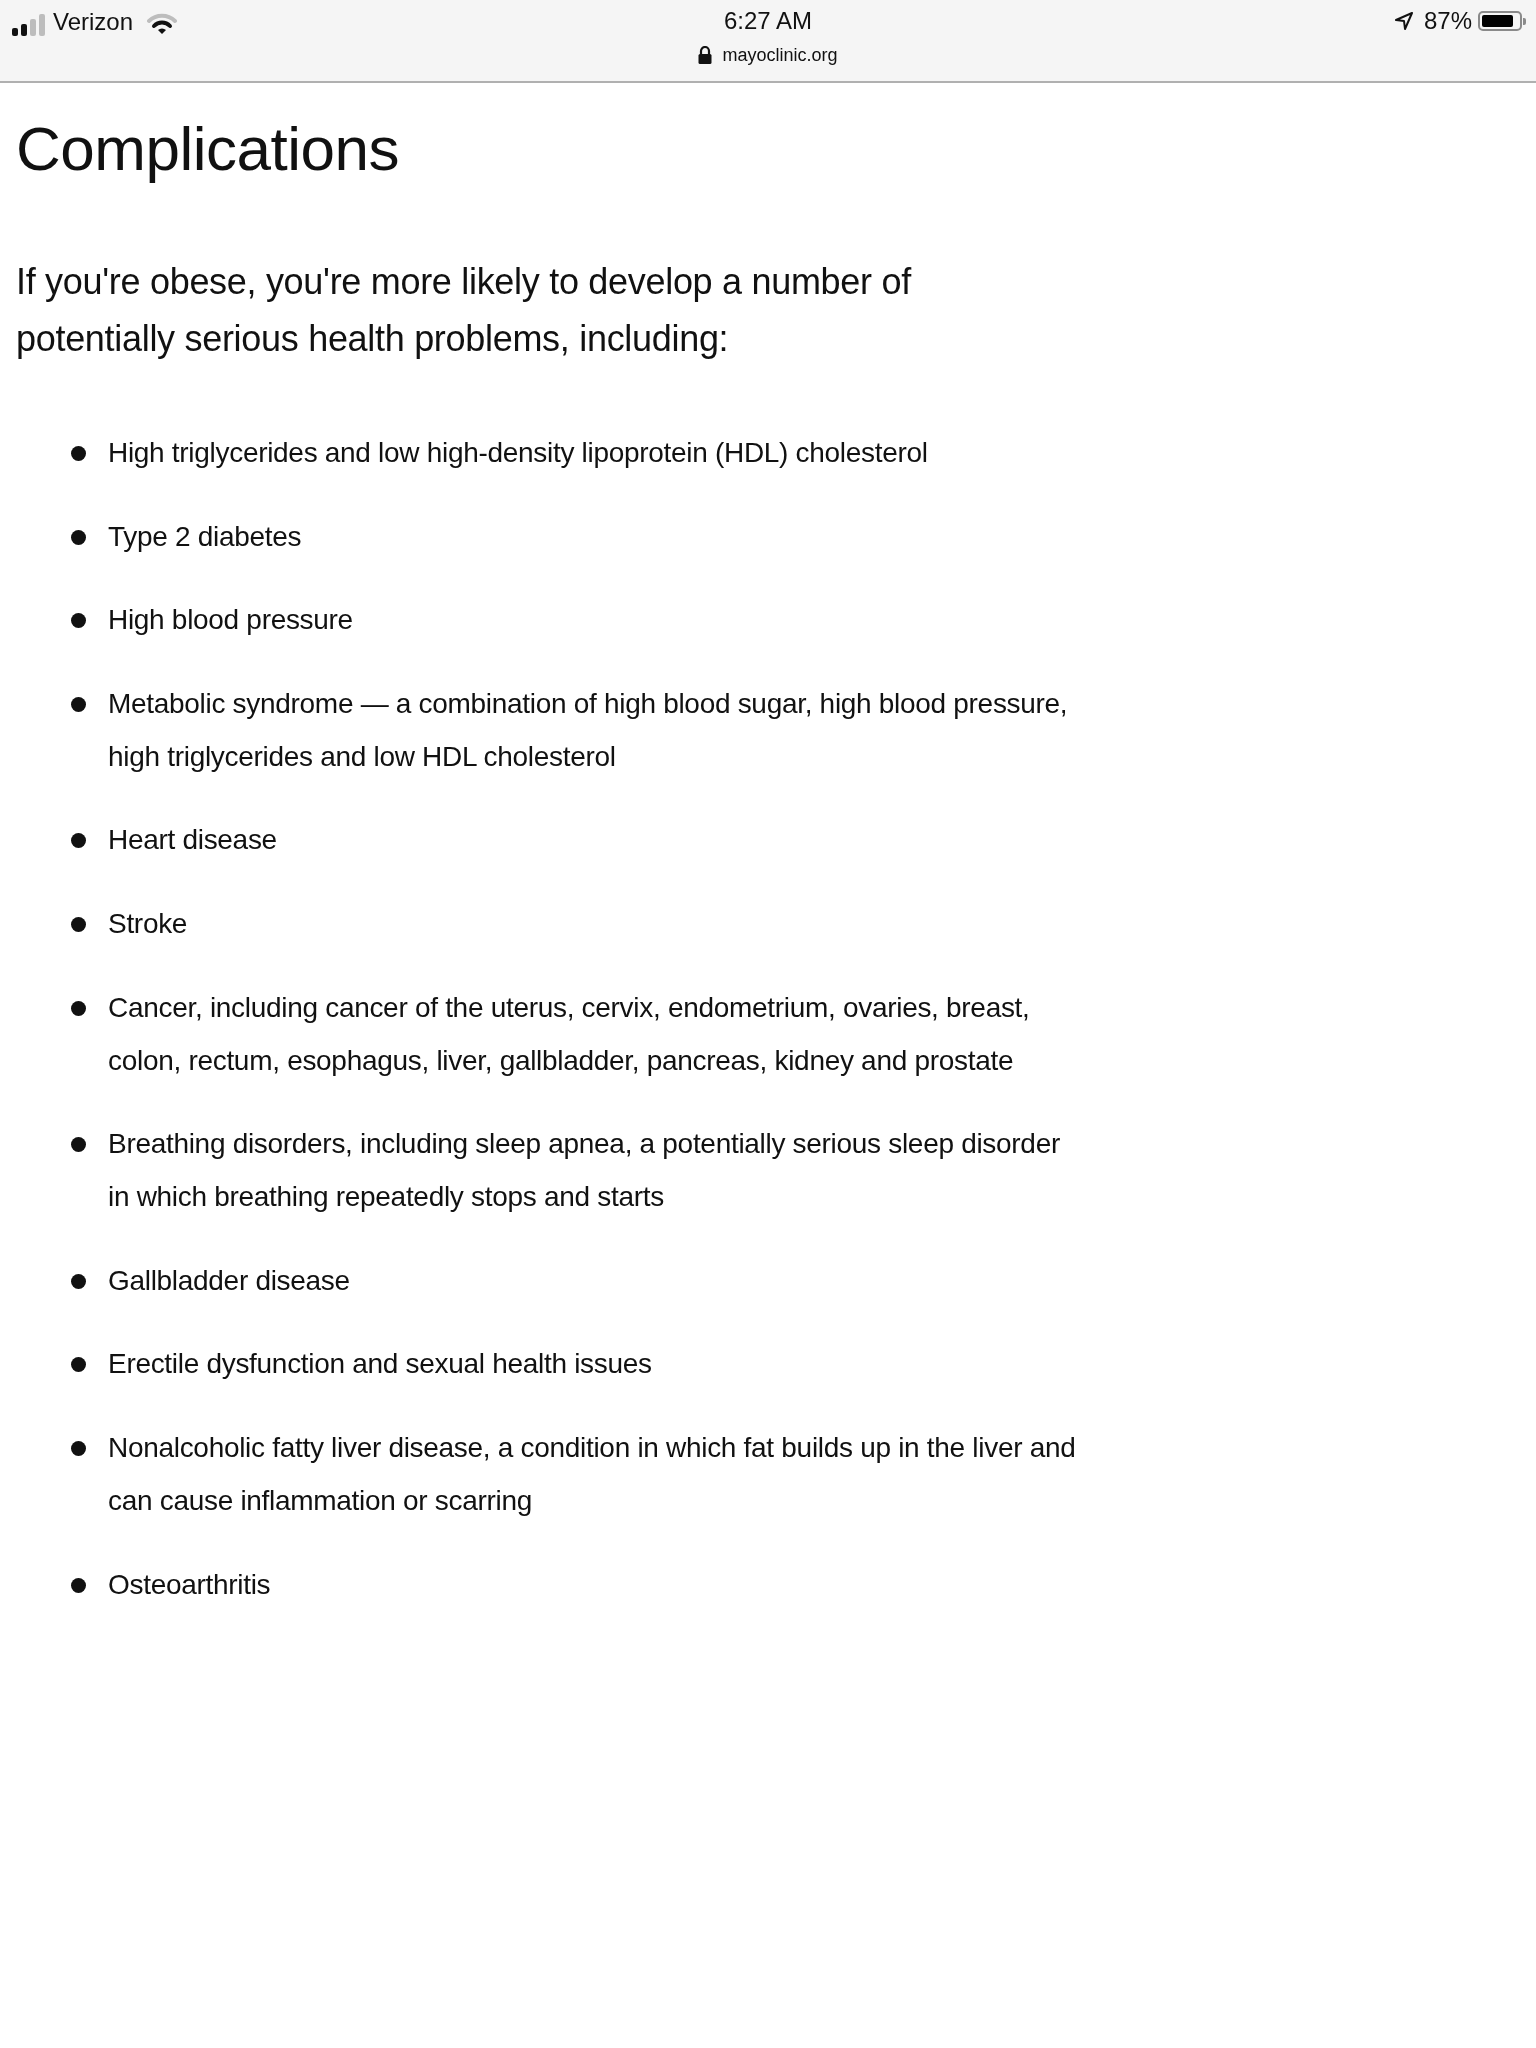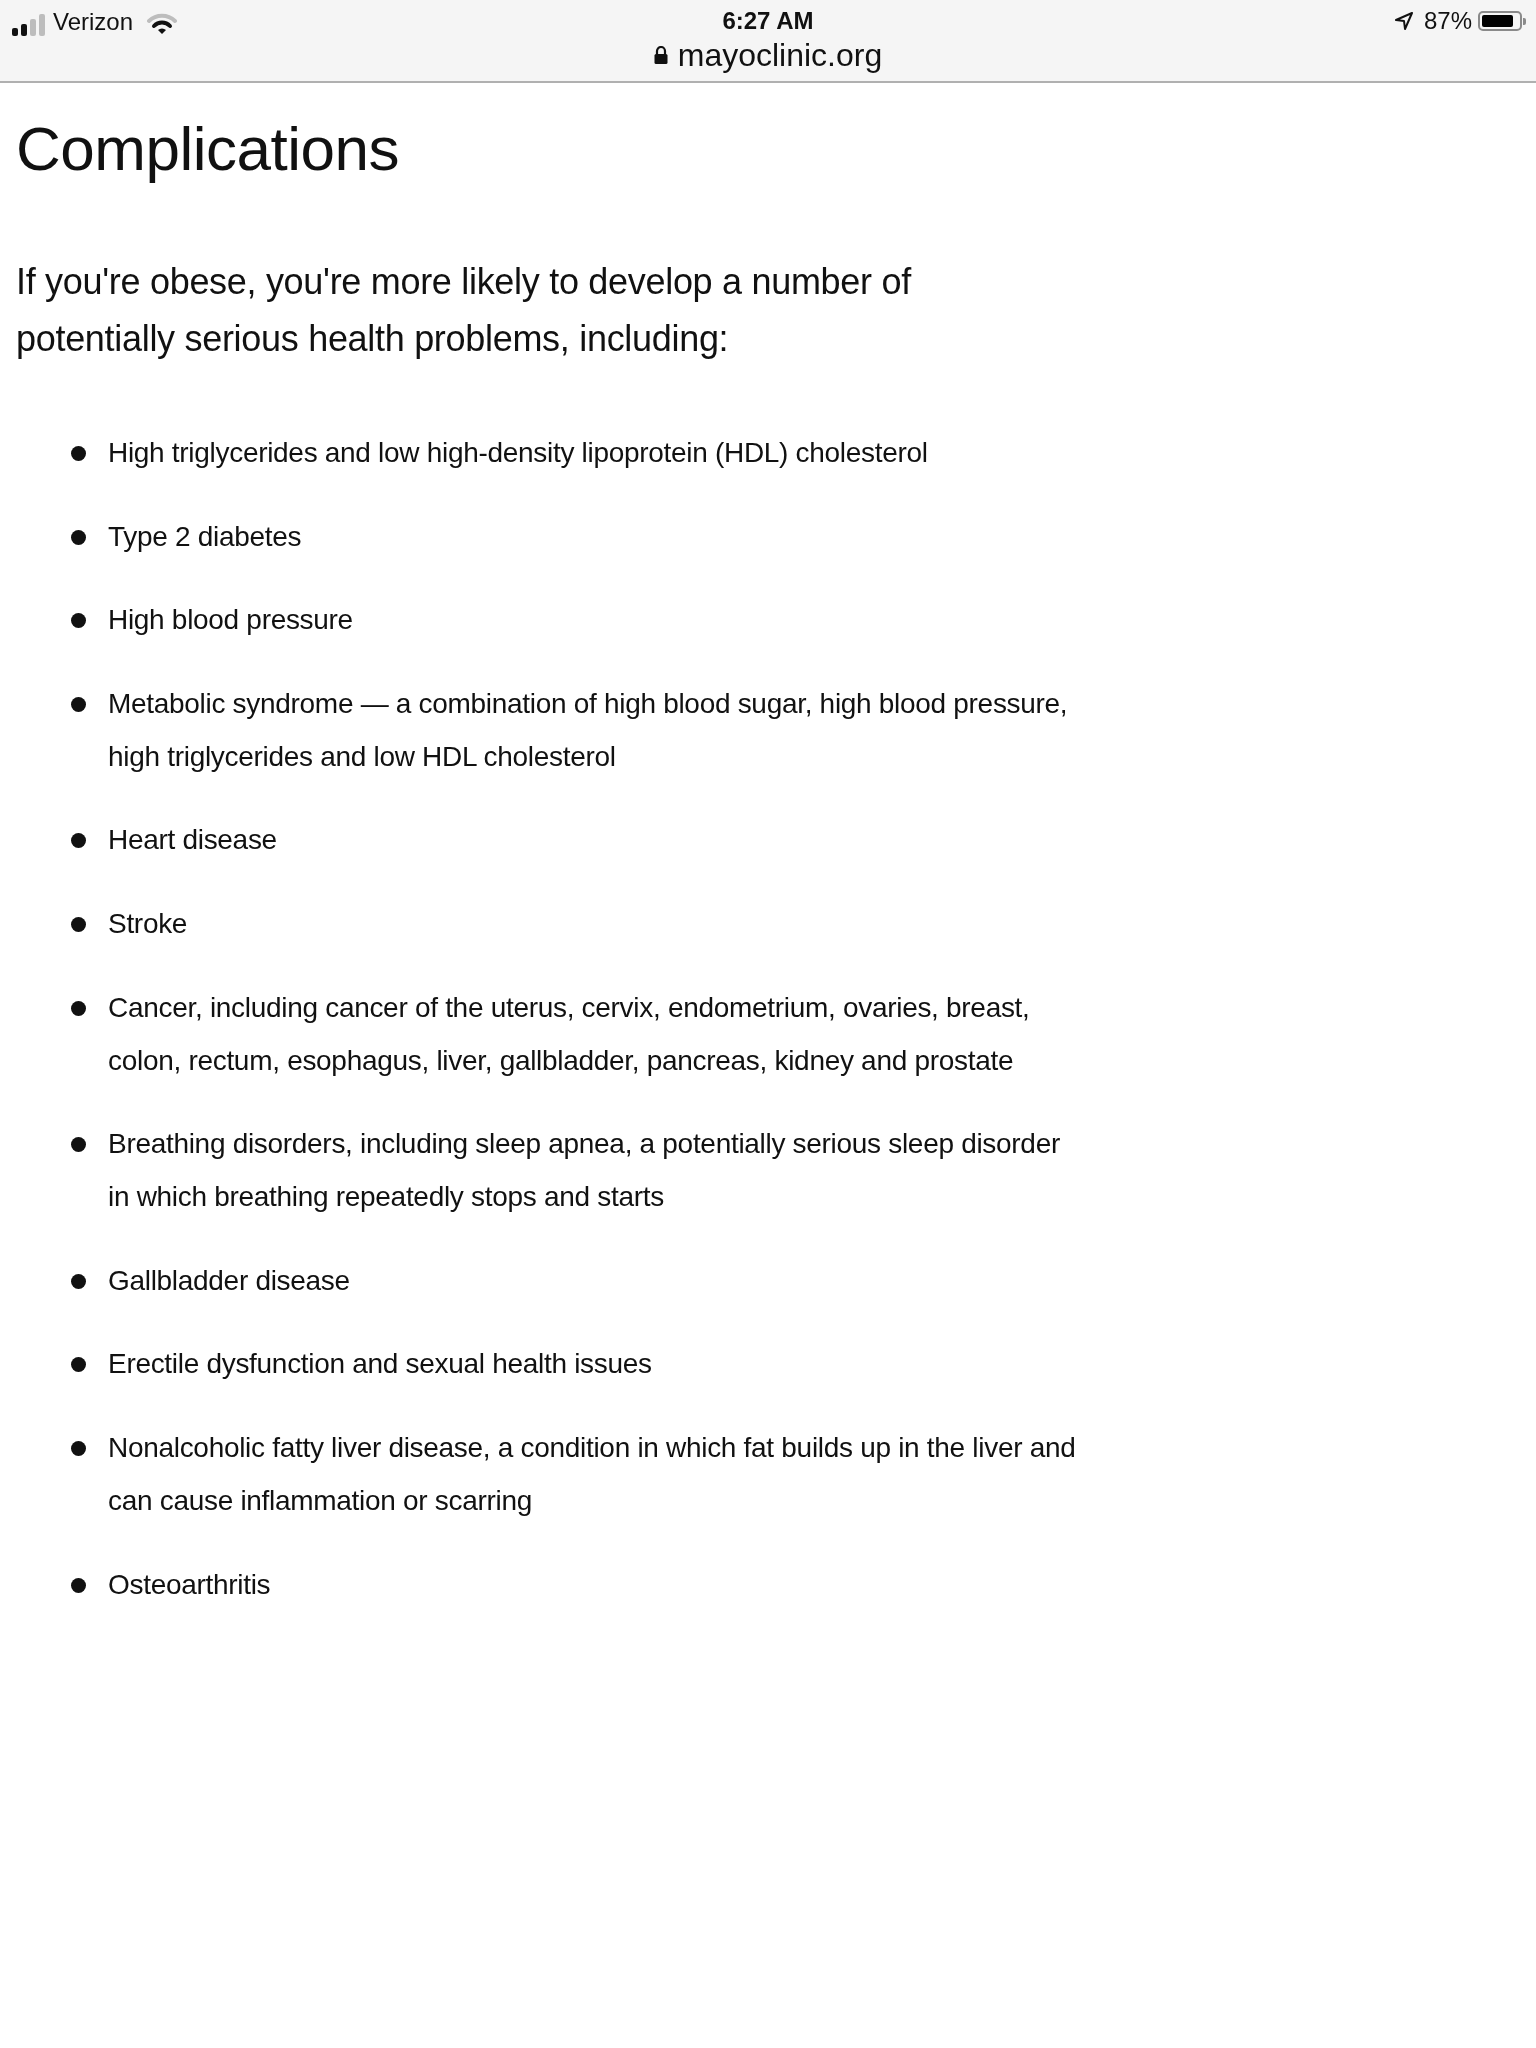--- a/index.html
+++ b/index.html
@@ -13,24 +13,24 @@
     background: #f5f5f5; border-bottom: 2px solid #b0b0b0; box-sizing: border-box;
   }
   .sb-left { position: absolute; left: 12px; top: 6px; display: flex; align-items: flex-end; height: 30px; }
   .signal { display: flex; align-items: flex-end; gap: 3px; height: 22px; margin-right: 8px; }
   .signal span { display: block; width: 6px; border-radius: 2px; }
   .signal .on { background: #111; }
   .signal .off { background: #bdbdbd; }
   .carrier { font-size: 24px; color: #111; }
   .wifi { margin-left: 14px; width: 30px; height: 24px; }
   .sb-center { position: absolute; left: 0; width: 1536px; top: 6px; text-align: center; }
-  .time { font-size: 24px; font-weight: bold; line-height: 30px; }
+  .time { font-size: 24px; font-weight: normal; line-height: 30px; }
   .url-row { display: flex; justify-content: center; align-items: center; margin-top: 4px; }
   .lock { width: 14px; height: 18px; margin-right: 10px; }
-  .url { font-size: 32px; line-height: 30px; }
+  .url { font-size: 18px; line-height: 30px; }
   .sb-right { position: absolute; right: 14px; top: 6px; display: flex; align-items: center; height: 30px; }
   .loc { width: 20px; height: 20px; margin-right: 10px; }
   .battery-pct { font-size: 24px; margin-right: 6px; }
   .battery { position: relative; width: 44px; height: 20px; border: 2px solid #8a8a8a; border-radius: 5px; box-sizing: border-box; padding: 2px; }
   .battery-fill { height: 100%; background: #000; border-radius: 2px; }
   .battery-tip { position: absolute; right: -6px; top: 5px; width: 3px; height: 7px; background: #8a8a8a; border-radius: 0 2px 2px 0; }
 
   .content { position: absolute; left: 16px; top: 83px; width: 1080px; }
   h1 {
     font-weight: normal; font-size: 62px; margin: 0; position: absolute; top: 30px; left: 0;

